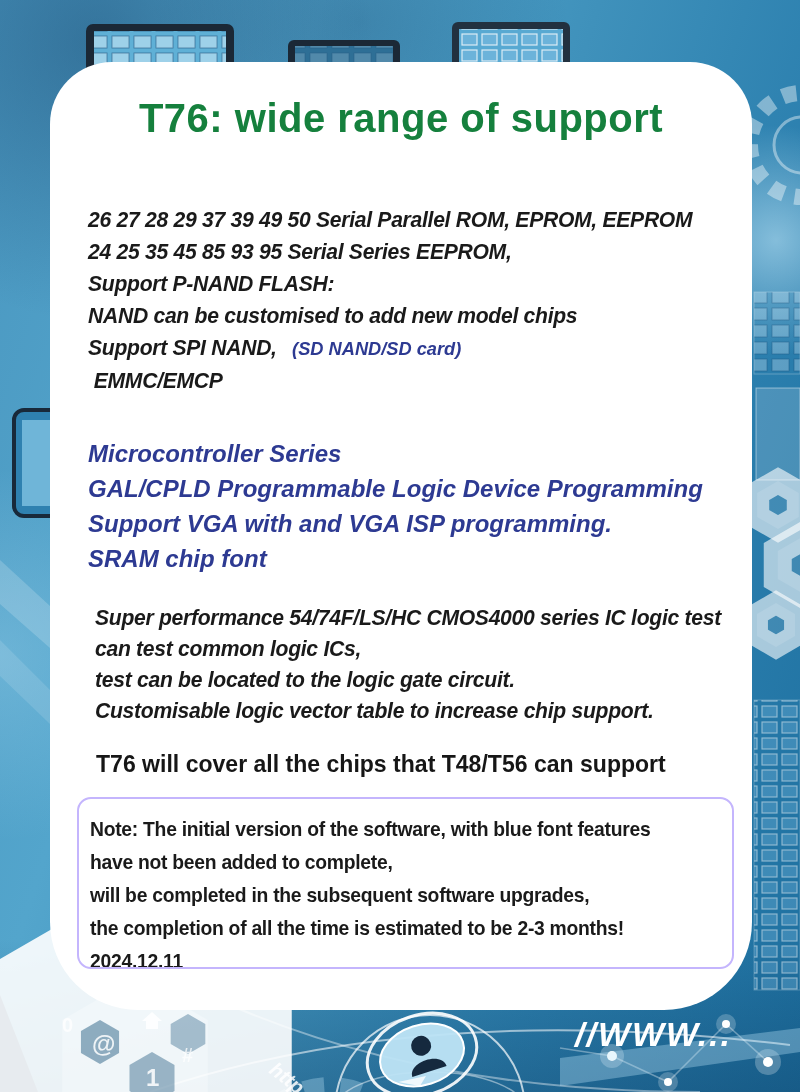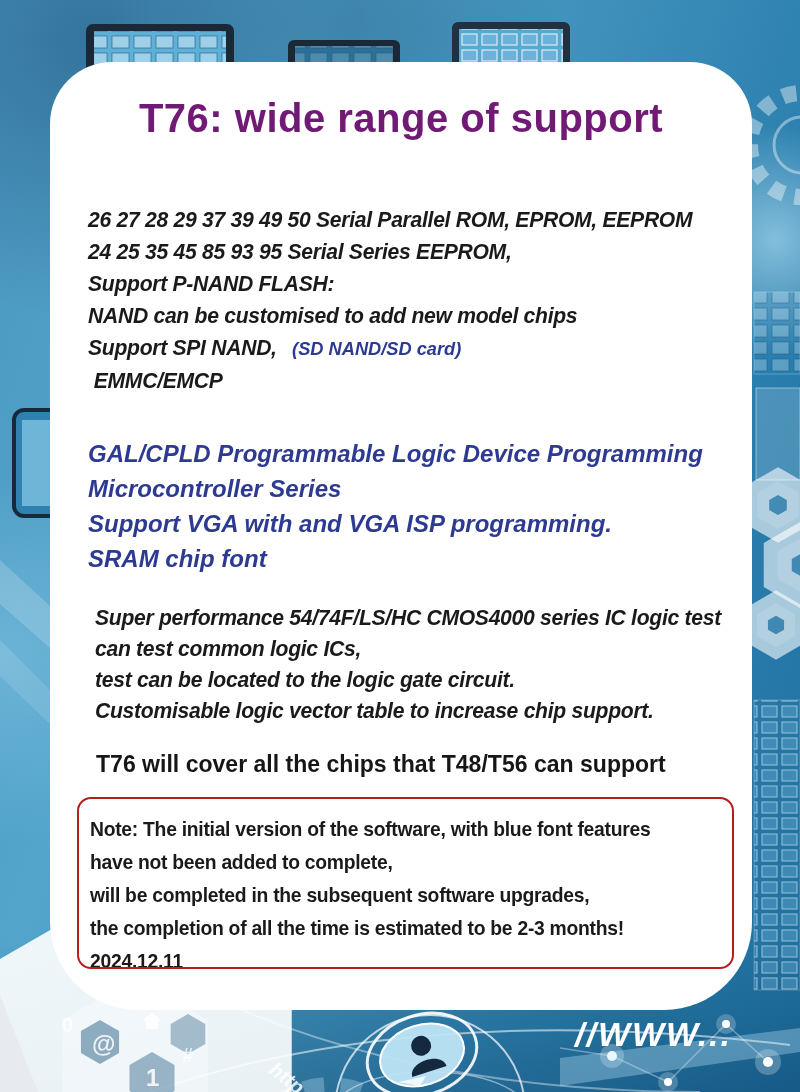--- a/index.html
+++ b/index.html
@@ -17,41 +17,41 @@
       linear-gradient(to bottom, rgba(0,0,0,0) 86%, rgba(8,45,80,0.30) 100%),
       linear-gradient(108deg, #4a97c0 0%, #53a5cc 28%, #3f91bb 52%, #2c80af 74%, #1d6f9f 100%);
   }
   svg text{font-family:"Liberation Sans",sans-serif;font-weight:bold;}
   .card{
     position:absolute;left:50px;top:62px;width:702px;height:948px;
     background:#ffffff;border-radius:62px 62px 88px 88px;
   }
   .title{
     position:absolute;left:0;right:0;top:34px;text-align:center;
-    font-size:40px;color:#701a75;letter-spacing:0.5px;
+    font-size:40px;color:#15803d;letter-spacing:0.5px;
   }
   .block{position:absolute;left:38px;right:20px;font-style:italic;}
   .ln{
     white-space:nowrap;transform:scaleX(0.96);transform-origin:0 50%;
     letter-spacing:-0.3px;color:#1a1a1a;
   }
   .block-a{top:142px;font-size:22px;line-height:32px;}
   .block-b{top:374px;font-size:24px;line-height:35px;}
   .block-b .ln{transform:none;letter-spacing:0;color:#2d3a92;}
   .block-c{top:540px;font-size:22px;line-height:31px;margin-left:7px;}
   .navy{color:#2d3a92;}
   .spi-blue{font-size:19px;margin-left:16px;letter-spacing:0;}
   .emmc{padding-left:6px;}
   .coverage{
     position:absolute;left:46px;top:688px;font-size:24px;color:#161616;
     white-space:nowrap;transform:scaleX(0.96);transform-origin:0 50%;
   }
   .note{
     position:absolute;left:27px;top:735px;width:657px;height:172px;
-    border:2px solid #b91c1c;border-radius:14px;box-sizing:border-box;
+    border:2px solid #c4b5fd;border-radius:14px;box-sizing:border-box;
     padding:13px 10px 0 11px;font-size:21px;line-height:33px;overflow:hidden;
   }
   .note .ln{transform:scaleX(0.92);}
 </style>
 </head>
 <body>
 
 <div class="page">
   <div class="bg"></div>
 
@@ -155,22 +155,22 @@
       <div class="ln">24 25 35 45 85 93 95 Serial Series EEPROM,</div>
       <div class="ln">Support P-NAND FLASH:</div>
       <div class="ln">NAND can be customised to add new model chips</div>
       <div class="ln">
         <span>Support SPI NAND,</span><span class="navy spi-blue">(SD NAND/SD card)</span>
       </div>
       <div class="ln emmc">EMMC/EMCP</div>
     </div>
 
     <div class="block block-b">
+      <div class="ln">Microcontroller Series</div>
       <div class="ln">GAL/CPLD Programmable Logic Device Programming</div>
-      <div class="ln">Microcontroller Series</div>
       <div class="ln">Support VGA with and VGA ISP programming.</div>
       <div class="ln">SRAM chip font</div>
     </div>
 
     <div class="block block-c">
       <div class="ln">Super performance 54/74F/LS/HC CMOS4000 series IC logic test</div>
       <div class="ln">can test common logic ICs,</div>
       <div class="ln">test can be located to the logic gate circuit.</div>
       <div class="ln">Customisable logic vector table to increase chip support.</div>
     </div>

